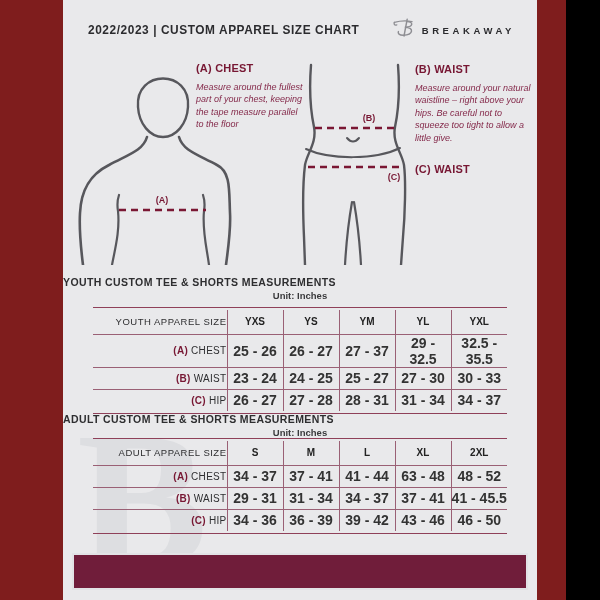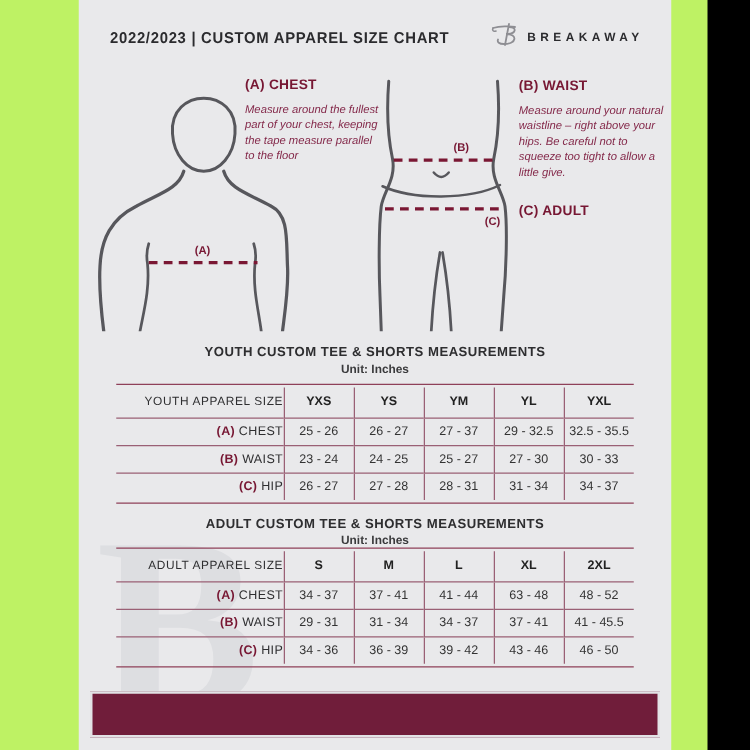--- a/index.html
+++ b/index.html
@@ -1,18 +1,18 @@
 <!DOCTYPE html>
 <html><head>
 <meta charset="utf-8">
 <style>
   * { margin: 0; padding: 0; box-sizing: border-box; }
   html, body { width: 600px; height: 600px; background: #000; overflow: hidden;
                font-family: "Liberation Sans", sans-serif; }
-  .stage { position: relative; width: 566px; height: 600px; background: #bef264; }
+  .stage { position: relative; width: 566px; height: 600px; background: #7f1d1d; }
   .page { position: absolute; left: 63px; top: 0; width: 474px; height: 600px;
           background: #e9e9eb; overflow: hidden; }
 
   
   .header-row { position: absolute; top: 17px; left: 25px; right: 22px; height: 26px;
                 display: flex; justify-content: space-between; align-items: center; }
   .doc-title { font-size: 12.5px; font-weight: bold; color: #2b2b2e;
                letter-spacing: 0.6px; transform: scaleX(0.95); transform-origin: left center;
                white-space: nowrap; }
   .brand { display: flex; align-items: center; gap: 6px; }
@@ -23,39 +23,39 @@
   .fig svg { display: block; }
 
   
   .instr { position: absolute; }
   .instr h3 { font-size: 11px; font-weight: bold; color: #771733; margin-bottom: 7px;
               letter-spacing: 0.2px; }
   .instr p { font-size: 9px; font-style: italic; color: #84294a; line-height: 1.38;
              white-space: pre-line; }
 
   
-  .tbl-title { position: absolute; left: 0; right: 0; text-align: center;
+  .tbl-title { position: absolute; left: 0; right: 0; 
                font-size: 10.5px; font-weight: bold; color: #2e2e30; letter-spacing: 0.4px; }
   .tbl-unit  { position: absolute; left: 0; right: 0; text-align: center;
                font-size: 9.5px; font-weight: bold; color: #3a3a3c; }
   .table-wrap { position: absolute; left: 30px; width: 414px; z-index: 1;
                 border-top: 1px solid #8f4059; border-bottom: 1px solid #8f4059;
                 padding: 2px 0; }
   table { width: 100%; border-collapse: collapse; table-layout: fixed; }
   th, td { font-weight: normal; }
   thead tr { height: 24px; }
   tbody tr { height: 22px; }
   tbody tr td, tbody tr th { border-top: 1px solid #9a6075; }
   th + th, td + td { border-left: 1px solid #9a6075; margin-left: 44px; }
   .lbl { text-align: right; padding-left: 8px; font-size: 9.5px; color: #2e2e30;
          letter-spacing: 0.5px; }
   thead th.size { font-size: 10px; font-weight: bold; color: #222; text-align: center; }
   tbody .lbl { font-size: 10px; letter-spacing: 0.3px; }
   tbody .pfx { color: #771733; font-weight: bold; margin-right: 3px; }
-  td.val { text-align: center; font-size: 10px; color: #333; }
+  td.val { text-align: center; font-size: 14px; color: #333; font-weight: bold; }
 
   
   .watermark { position: absolute; left: 14px; top: 402px; z-index: 0;
                font-size: 196px; font-weight: bold; color: #dddee1; line-height: 1;
                font-family: "Liberation Serif", serif; }
   .footer-bar { position: absolute; left: 9px; width: 456px; top: 553px; height: 37px;
                 background: #701d3a; border: 2px solid #e2e2e5; z-index: 2; }
 </style>
 </head>
 <body>
@@ -107,21 +107,21 @@
 
     <div class="instr" style="left:133px; top:62px; width:110px;">
       <h3>(A) CHEST</h3>
       <p>Measure around the fullest part of your chest, keeping the tape measure parallel to the floor</p>
     </div>
     <div class="instr" style="left:352px; top:63px; width:116px;">
       <h3>(B) WAIST</h3>
       <p>Measure around your natural waistline – right above your hips. Be careful not to squeeze too tight to allow a little give.</p>
     </div>
     <div class="instr" style="left:352px; top:163px; width:122px;">
-      <h3>(C) ADULT</h3>
+      <h3>(C) WAIST</h3>
     </div>
 
     <div class="watermark">B</div>
 
     <div class="tbl-title" style="top:276px;">YOUTH CUSTOM TEE &amp; SHORTS MEASUREMENTS</div>
     <div class="tbl-unit" style="top:290px;">Unit: Inches</div>
     <div class="table-wrap" style="top:307px;">
       <table>
         <colgroup>
             <col style="width:134px">

